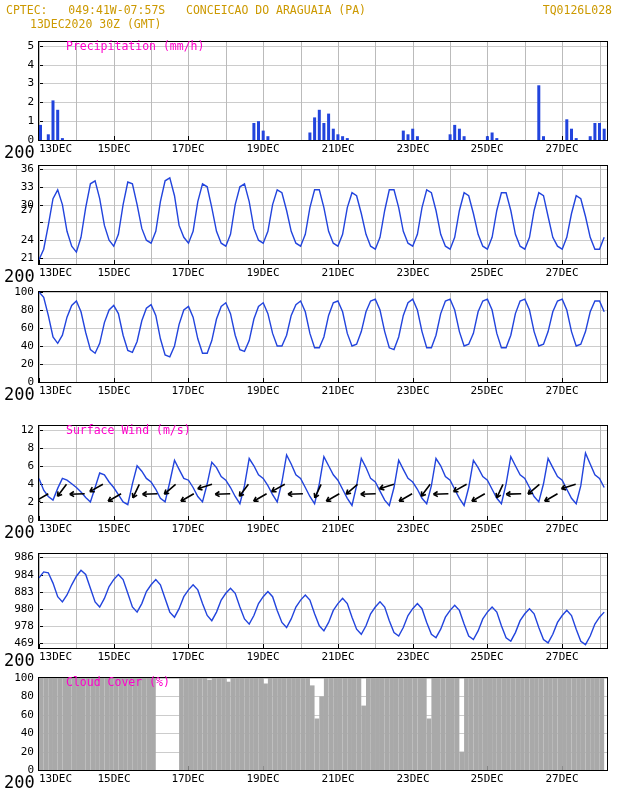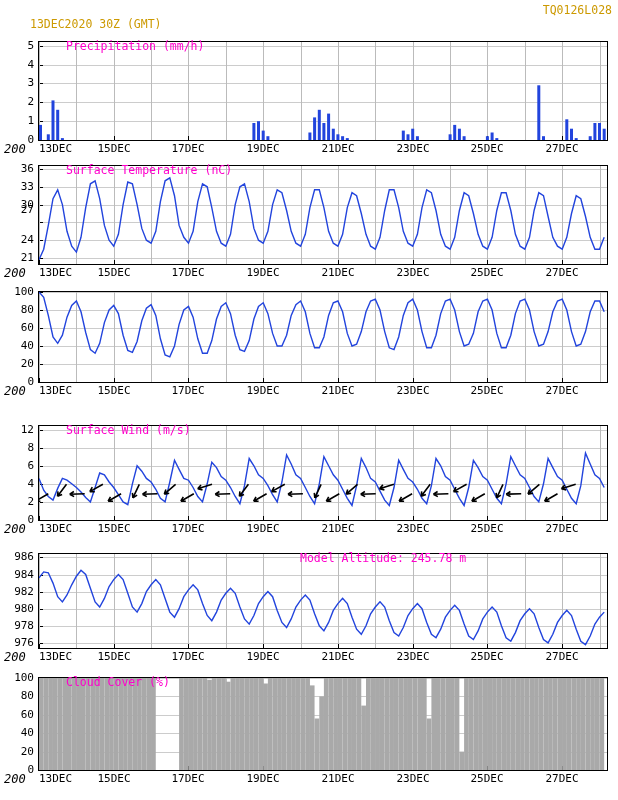--- a/index.html
+++ b/index.html
@@ -16,27 +16,28 @@
   .cc .plotbox{background:#ffffff;}
   .title{position:absolute;left:28px;top:-2px;color:#ff00cc;font-size:11.5px;white-space:pre;z-index:6;}
   .subtitle{position:absolute;left:262px;top:-2px;color:#ff00cc;font-size:11.5px;white-space:pre;z-index:6;}
   .ylab{position:absolute;left:-36px;width:32px;text-align:right;font-size:11px;color:#000;transform:translateY(-50%);}
   .xlab{position:absolute;font-size:11px;color:#000;white-space:pre;transform:translateX(-50%);}
   .xlab.first{transform:translateX(0);}
   .grid-v{position:absolute;top:0;bottom:0;width:1px;background:#bbbbbb;}
   .grid-h{position:absolute;left:0;right:0;height:1px;background:#cccccc;}
   .tick-x{position:absolute;bottom:0;width:1px;height:4px;background:#000;}
   .tick-y{position:absolute;left:0;width:4px;height:1px;background:#000;}
-  .p200{position:absolute;left:-34px;font-size:12px;color:#000;font-style:italic;}
+  .p200{position:absolute;left:-34px;font-size:17px;color:#000;}
   svg{position:absolute;left:0;top:0;overflow:visible;}
 </style>
 </head>
 <body>
 
 <div class="hdr">
+  <div class="h1">CPTEC:   049:41W-07:57S   CONCEICAO DO ARAGUAIA (PA)</div>
   <div class="h2">13DEC2020 30Z (GMT)</div>
   <div class="h4">TQ0126L028</div>
 </div>
 
 <div id="panels-root">
     <div class="panel " style="left: 38px; top: 41px; height: 100px;">
       <div class="plotbox">
         <div class="grid-h" style="top: 98px;"></div>
         <div class="tick-y" style="top: 98px;"></div>
         <div class="grid-h" style="top: 79px;"></div>
@@ -182,21 +183,20 @@
       <div class="ylab" style="top: 3px;">36</div>
       <div class="xlab first" style="left: 1px; top: 101px;">13DEC</div>
       <div class="xlab" style="left: 76px; top: 101px;">15DEC</div>
       <div class="xlab" style="left: 150px; top: 101px;">17DEC</div>
       <div class="xlab" style="left: 225px; top: 101px;">19DEC</div>
       <div class="xlab" style="left: 300px; top: 101px;">21DEC</div>
       <div class="xlab" style="left: 375px; top: 101px;">23DEC</div>
       <div class="xlab" style="left: 449px; top: 101px;">25DEC</div>
       <div class="xlab" style="left: 524px; top: 101px;">27DEC</div>
       <div class="p200" style="top: 101px;">200</div>
-      <div class="title">Surface Temperature (nC)</div>
     </div>
     <div class="panel " style="left: 38px; top: 291px; height: 92px;">
       <div class="plotbox">
         <div class="grid-h" style="top: 90px;"></div>
         <div class="tick-y" style="top: 90px;"></div>
         <div class="grid-h" style="top: 72px;"></div>
         <div class="tick-y" style="top: 72px;"></div>
         <div class="grid-h" style="top: 54px;"></div>
         <div class="tick-y" style="top: 54px;"></div>
         <div class="grid-h" style="top: 36px;"></div>
@@ -375,36 +375,35 @@
         <div class="tick-x" style="left: 149px;"></div>
         <div class="tick-x" style="left: 224px;"></div>
         <div class="tick-x" style="left: 299px;"></div>
         <div class="tick-x" style="left: 374px;"></div>
         <div class="tick-x" style="left: 448px;"></div>
         <div class="tick-x" style="left: 523px;"></div>
         <svg width="568" height="94">
           <path d="M0.0,23.9 L4.7,17.9 L9.3,18.8 L14.0,29.1 L18.7,42.7 L23.4,47.9 L28.0,41.0 L32.7,30.8 L37.4,22.2 L42.0,16.2 L46.7,20.5 L51.4,34.2 L56.1,47.9 L60.7,53.0 L65.4,44.4 L70.1,32.5 L74.7,25.6 L79.4,20.5 L84.1,25.6 L88.8,39.3 L93.4,53.0 L98.1,58.1 L102.8,49.6 L107.4,37.6 L112.1,30.8 L116.8,25.6 L121.4,30.8 L126.1,44.4 L130.8,58.1 L135.5,63.2 L140.1,54.7 L144.8,42.7 L149.5,35.9 L154.1,30.8 L158.8,35.9 L163.5,49.6 L168.2,61.5 L172.8,66.7 L177.5,58.1 L182.2,46.1 L186.8,39.3 L191.5,34.2 L196.2,39.3 L200.9,53.0 L205.5,64.9 L210.2,70.1 L214.9,61.5 L219.5,49.6 L224.2,42.7 L228.9,37.6 L233.6,42.7 L238.2,56.4 L242.9,68.4 L247.6,73.5 L252.2,64.9 L256.9,53.0 L261.6,46.1 L266.3,41.0 L270.9,46.1 L275.6,59.8 L280.3,71.8 L284.9,76.9 L289.6,68.4 L294.3,56.4 L298.9,49.6 L303.6,44.4 L308.3,49.6 L313.0,63.2 L317.6,75.2 L322.3,80.3 L327.0,71.8 L331.6,59.8 L336.3,53.0 L341.0,47.9 L345.7,53.0 L350.3,66.7 L355.0,78.6 L359.7,82.0 L364.3,73.5 L369.0,61.5 L373.7,54.7 L378.4,49.6 L383.0,54.7 L387.7,68.4 L392.4,80.3 L397.0,83.7 L401.7,75.2 L406.4,63.2 L411.1,56.4 L415.7,51.3 L420.4,56.4 L425.1,70.1 L429.7,82.0 L434.4,85.5 L439.1,76.9 L443.8,64.9 L448.4,58.1 L453.1,53.0 L457.8,58.1 L462.4,71.8 L467.1,83.7 L471.8,87.2 L476.4,78.6 L481.1,66.7 L485.8,59.8 L490.5,54.7 L495.1,59.8 L499.8,73.5 L504.5,85.5 L509.1,88.9 L513.8,80.3 L518.5,68.4 L523.2,61.5 L527.8,56.4 L532.5,61.5 L537.2,75.2 L541.8,87.2 L546.5,90.6 L551.2,82.0 L555.9,70.1 L560.5,63.2 L565.2,58.1 LNaN,56.4" fill="none" stroke="#2244dd" stroke-width="1.4"></path>
         </svg>
       </div>
-      <div class="ylab" style="top: 89px;">976</div>
+      <div class="ylab" style="top: 89px;">469</div>
       <div class="ylab" style="top: 72px;">978</div>
       <div class="ylab" style="top: 55px;">980</div>
-      <div class="ylab" style="top: 38px;">982</div>
+      <div class="ylab" style="top: 38px;">883</div>
       <div class="ylab" style="top: 21px;">984</div>
       <div class="ylab" style="top: 3px;">986</div>
       <div class="xlab first" style="left: 1px; top: 97px;">13DEC</div>
       <div class="xlab" style="left: 76px; top: 97px;">15DEC</div>
       <div class="xlab" style="left: 150px; top: 97px;">17DEC</div>
       <div class="xlab" style="left: 225px; top: 97px;">19DEC</div>
       <div class="xlab" style="left: 300px; top: 97px;">21DEC</div>
       <div class="xlab" style="left: 375px; top: 97px;">23DEC</div>
       <div class="xlab" style="left: 449px; top: 97px;">25DEC</div>
       <div class="xlab" style="left: 524px; top: 97px;">27DEC</div>
       <div class="p200" style="top: 97px;">200</div>
-      <div class="subtitle">Model Altitude: 245.78 m</div>
     </div>
     <div class="panel cc" style="left: 38px; top: 677px; height: 94px;">
       <div class="plotbox">
         <div class="grid-h" style="top: 92px;"></div>
         <div class="tick-y" style="top: 92px;"></div>
         <div class="grid-h" style="top: 74px;"></div>
         <div class="tick-y" style="top: 74px;"></div>
         <div class="grid-h" style="top: 55px;"></div>
         <div class="tick-y" style="top: 55px;"></div>
         <div class="grid-h" style="top: 37px;"></div>

